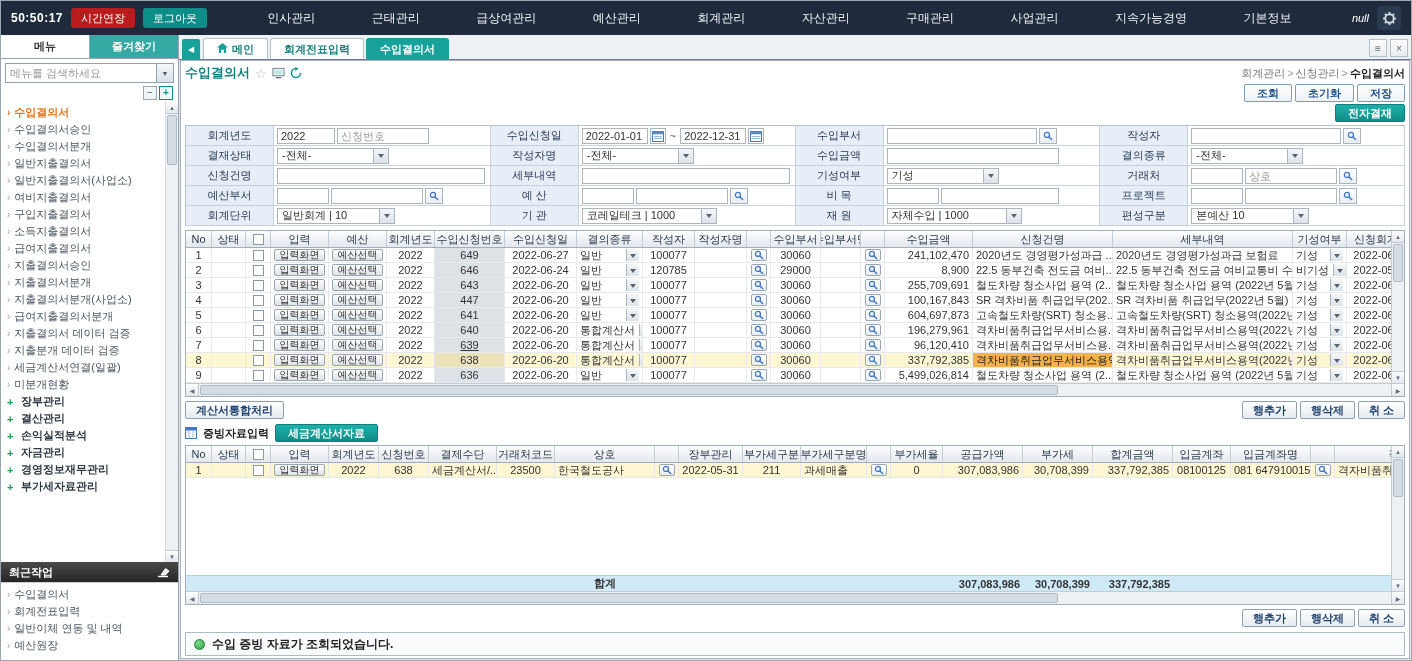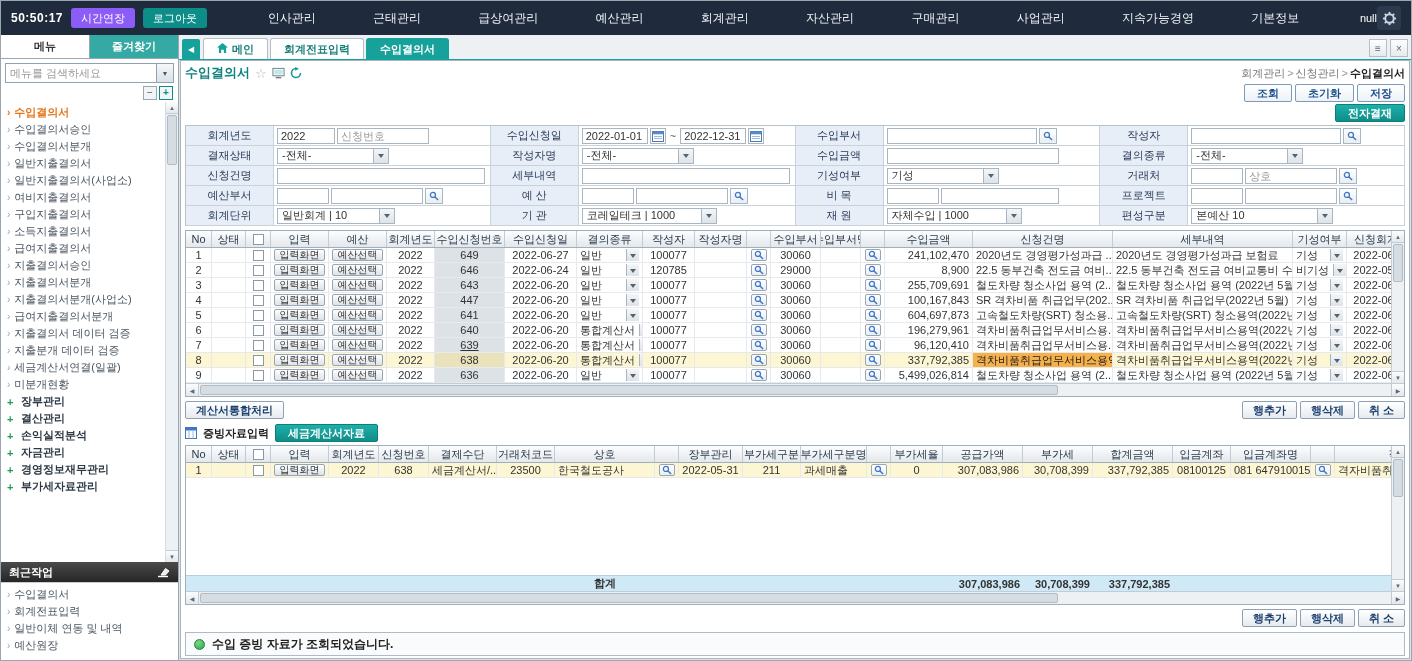--- a/index.html
+++ b/index.html
@@ -3,25 +3,25 @@
 <meta charset="utf-8">
 <style>
 *{margin:0;padding:0;box-sizing:border-box;}
 html,body{width:1412px;height:661px;overflow:hidden;}
 body{font-family:"Liberation Sans","DejaVu Sans",sans-serif;font-size:11px;color:#333;background:#cfd4d9;}
 .app{width:1412px;height:661px;display:flex;flex-direction:column;background:#e9edf0;border:1px solid #9aa6b1;}
 
 .topbar{height:34px;background:#1f2b3c;display:flex;align-items:center;padding:0 10px;gap:8px;flex:0 0 auto;}
 .timer{color:#fff;font-weight:bold;font-size:12px;letter-spacing:.5px;}
 .tb-btn{height:20px;padding:0 10px;border:none;border-radius:3px;color:#fff;font-size:11px;cursor:pointer;font-family:inherit;}
-.tb-btn.teal{background:#8b5cf6;}
+.tb-btn.teal{background:#b91c1c;}
 .tb-btn.dark{background:#0d8d88;}
 .tb-menus{flex:1;display:flex;justify-content:space-around;padding:0 24px;}
 .menu-item{color:#f2f5f8;font-size:12px;cursor:pointer;padding:0 8px;white-space:nowrap;}
-.tb-right{display:flex;align-items:center;gap:0;color:#fff;font-size:11px;}
+.tb-right{display:flex;align-items:center;gap:8px;color:#fff;font-size:11px;font-style:italic;}
 .gear{width:24px;height:24px;background:#2b3a4e;border-radius:3px;display:flex;align-items:center;justify-content:center;cursor:pointer;}
 .body-row{flex:1;display:flex;min-height:0;}
 
 .sidebar{width:178px;flex:0 0 178px;background:#fff;border-right:1px solid #9aa6b1;display:flex;flex-direction:column;min-height:0;}
 .side-tabs{display:flex;height:24px;flex:0 0 auto;border-bottom:1px solid #9aa6b1;}
 .side-tab{flex:1;display:flex;align-items:center;justify-content:center;font-weight:bold;cursor:pointer;background:#fff;color:#333;}
 .side-tab.fav{background:#35a9a3;color:#fff;border-left:1px solid #9aa6b1;}
 .side-search{display:flex;margin:4px 4px 2px;border:1px solid #8fa3b8;height:20px;background:#fff;}
 .side-search input{flex:1;border:none;outline:none;padding:0 4px;font-size:11px;font-family:inherit;color:#444;min-width:0;}
 .side-search input::placeholder{color:#999;}
@@ -506,21 +506,21 @@
             </div>
             <div class="fl">재 원</div>
             <div class="ff">
               <div class="f-sel" style="width: 135px;">
                 <span>자체수입 | 1000</span>
                 <span class="f-arr"></span>
               </div>
             </div>
             <div class="fl">편성구분</div>
             <div class="ff">
-              <div class="f-sel" style="width: 142px;">
+              <div class="f-sel" style="width: 118px;">
                 <span>본예산 10</span>
                 <span class="f-arr"></span>
               </div>
             </div>
           </div>
 
         <div class="grid g1">
           <div class="g-top">
             <div class="g-inner">
               <div class="g-head" id="g1-head">

